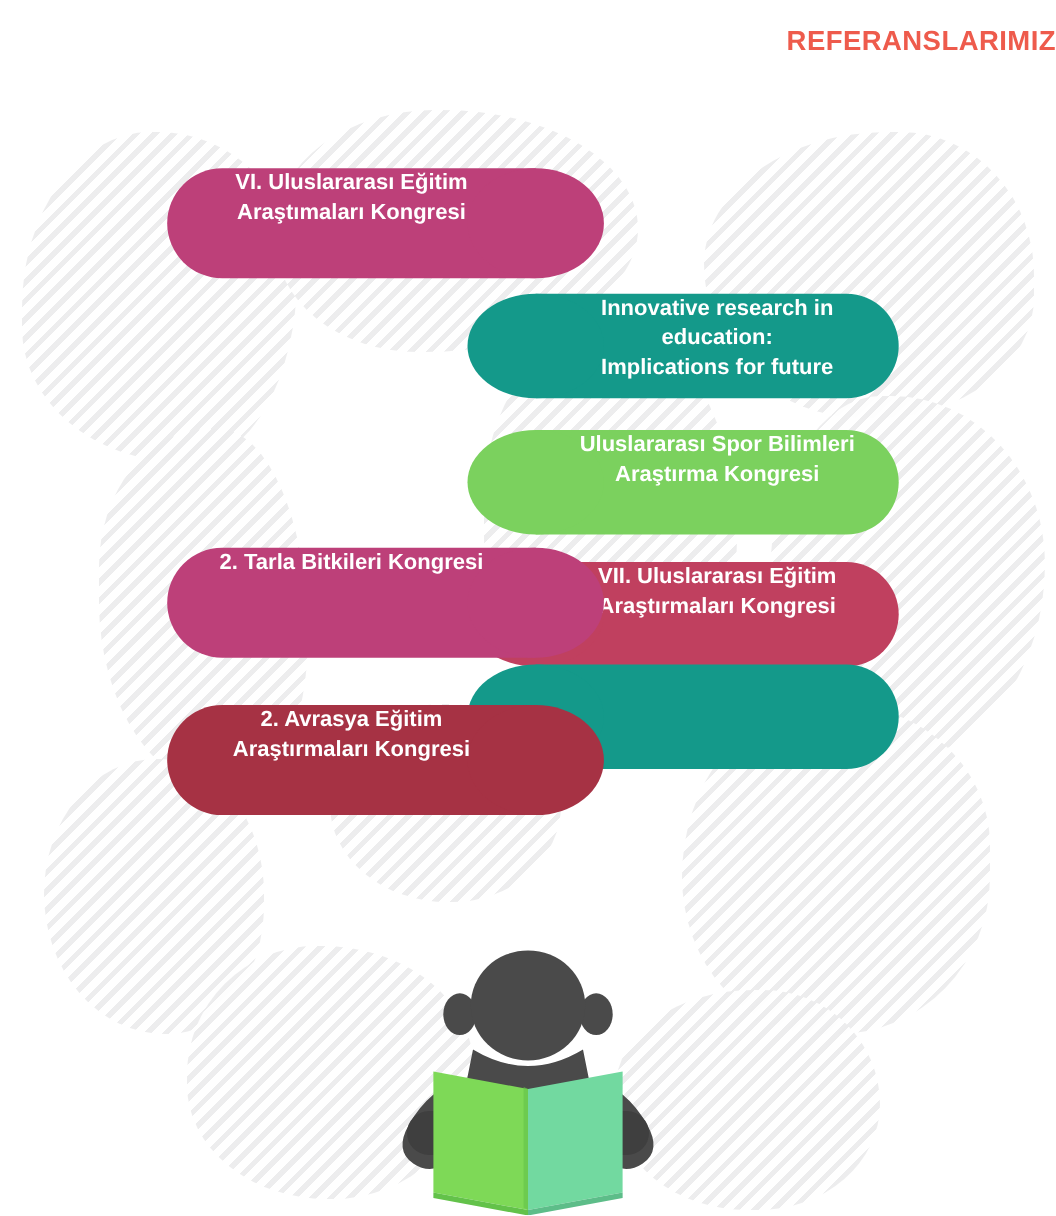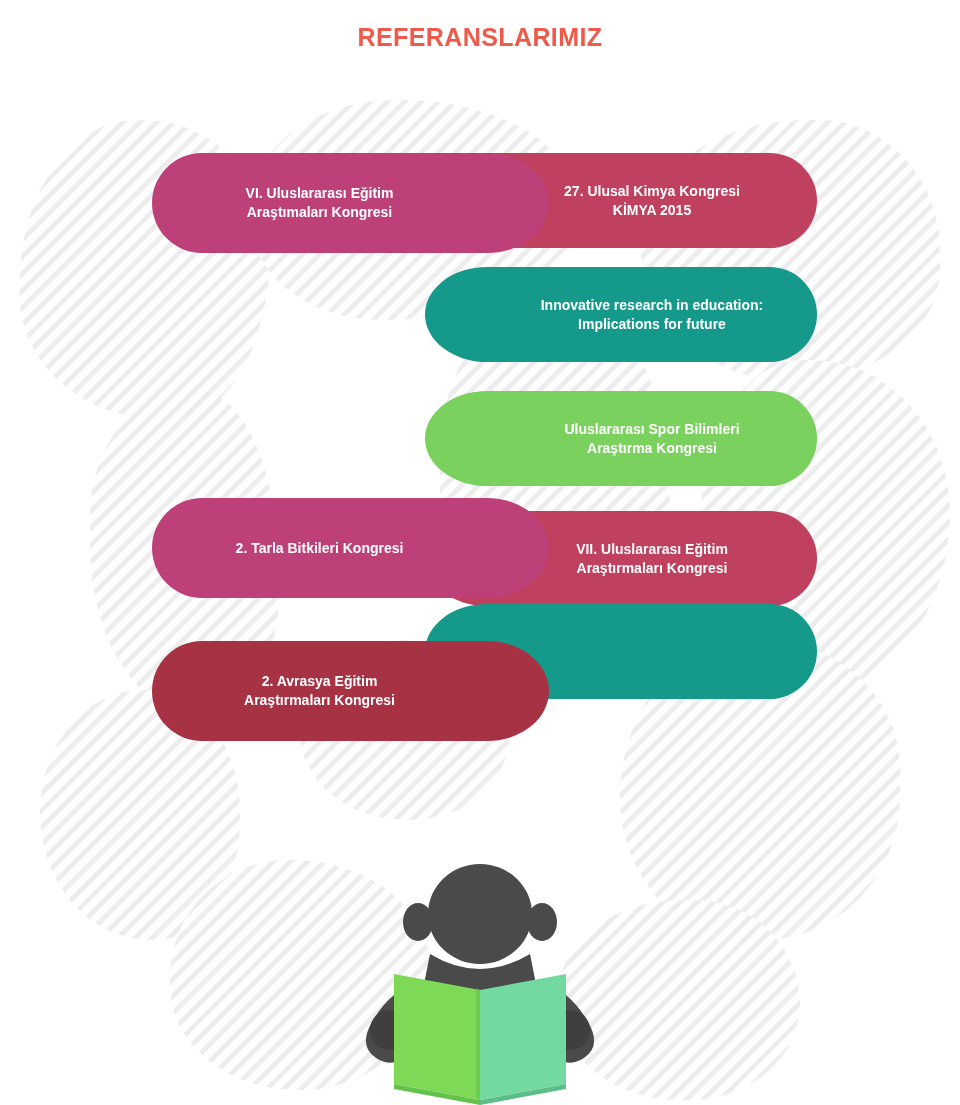--- a/index.html
+++ b/index.html
@@ -32,44 +32,43 @@
         #ffffff 5px, #ffffff 12px);
     opacity: 0.95;
   }
 
   
   .title {
     position: absolute;
     top: 6px;
     left: 0;
     width: 960px;
-    text-align: center;
+    text-align: right;
     font-size: 25px;
     font-weight: bold;
     letter-spacing: 0.4px;
     color: #ee5b4c;
   }
 
   
   .stack {
     position: absolute;
     top: 0;
     left: 0;
     width: 960px;
     height: 780px;
   }
   .card {
     position: absolute;
     box-sizing: border-box;
     display: flex;
-    align-items: center;
     justify-content: center;
     text-align: center;
     color: #ffffff;
-    font-size: 14px;
+    font-size: 20px;
     font-weight: bold;
     line-height: 1.35;
     padding: 0 34px;
   }
   .card.left {
     left: 152px;
     width: 335px;
     border-radius: 62px 0 0 62px;
   }
   .card.left::after {
@@ -128,23 +127,20 @@
     <div class="bg-blob" style="left:300px; top:640px; width:210px; height:180px; border-radius:50% 50% 48% 52% / 48% 52% 50% 50%;"></div>
     <div class="bg-blob" style="left:620px; top:640px; width:280px; height:300px; border-radius:48% 52% 52% 48% / 55% 45% 50% 50%;"></div>
     <div class="bg-blob" style="left:40px;  top:690px; width:200px; height:250px; border-radius:52% 48% 44% 56% / 50% 50% 48% 52%;"></div>
     <div class="bg-blob" style="left:170px; top:860px; width:260px; height:230px; border-radius:46% 54% 50% 50% / 52% 48% 54% 46%;"></div>
     <div class="bg-blob" style="left:560px; top:900px; width:240px; height:200px; border-radius:54% 46% 48% 52% / 46% 54% 50% 50%;"></div>
   </div>
 
   <h1 class="title">REFERANSLARIMIZ</h1>
 
   <div class="stack">
-      <div class="card right" style="top: 153px; height: 95px; background: rgb(192, 64, 95); z-index: 1;">
-        <span class="label">27. Ulusal Kimya Kongresi<br>KİMYA 2015</span>
-      </div>
       <div class="card left" style="top: 153px; height: 100px; background: rgb(189, 64, 121); z-index: 2;">
         <span class="label">VI. Uluslararası Eğitim<br>Araştımaları Kongresi</span>
       </div>
       <div class="card right" style="top: 267px; height: 95px; background: rgb(20, 153, 138); z-index: 3;">
         <span class="label">Innovative research in education:<br>Implications for future</span>
       </div>
       <div class="card right" style="top: 391px; height: 95px; background: rgb(123, 209, 94); z-index: 5;">
         <span class="label">Uluslararası Spor Bilimleri<br>Araştırma Kongresi</span>
       </div>
       <div class="card right" style="top: 495px; height: 95px; background: rgb(192, 64, 95); z-index: 7; margin-top: 16px;">

